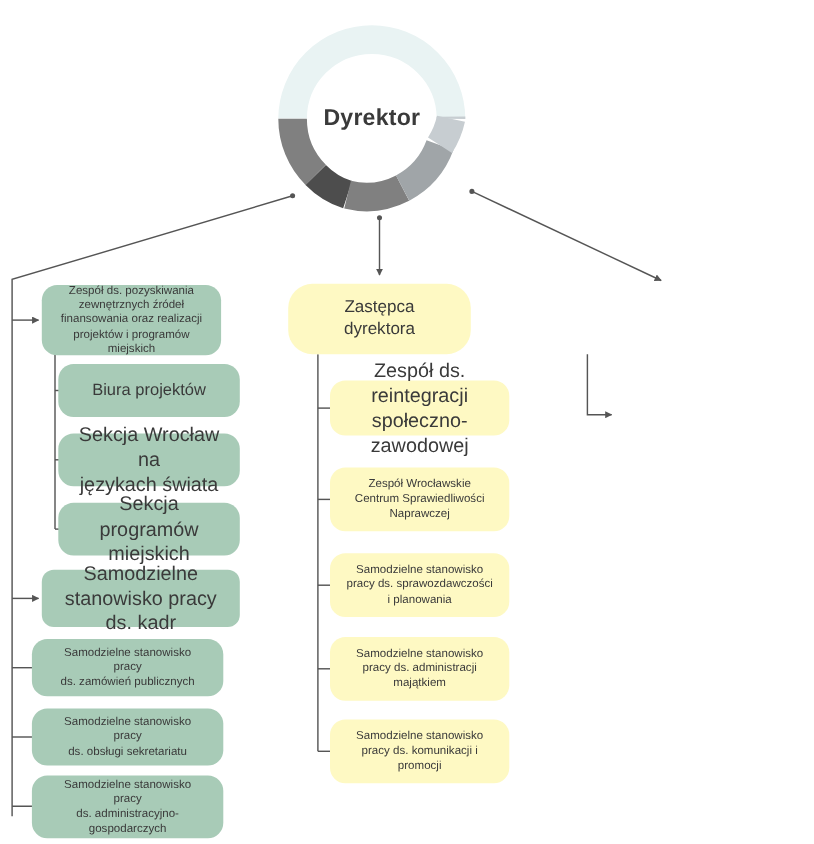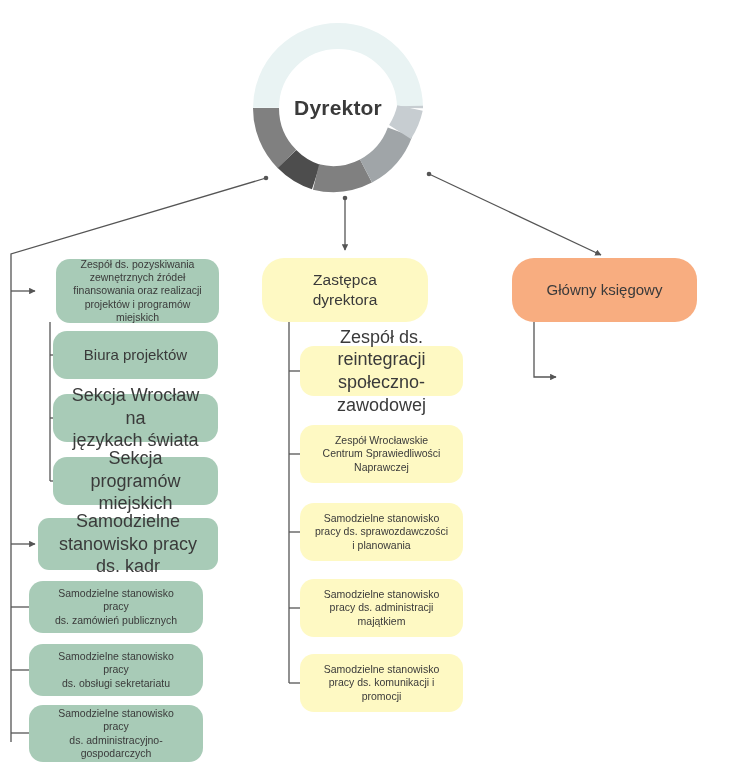--- a/index.html
+++ b/index.html
@@ -143,21 +143,21 @@
       <path d="M 68,159 A 72,72 0 0 0 118,153" fill="none" stroke="#808080" stroke-width="26"></path>
 
       <path d="M 118,153 A 72,72 0 0 0 152,114" fill="none" stroke="#a0a5a8" stroke-width="26"></path>
 
       <path d="M 152,114 A 72,72 0 0 0 162,90" fill="none" stroke="#c7cdd1" stroke-width="26"></path>
       <path d="M 162,90 A 72,72 0 0 0 162,88" fill="none" stroke="#c7cdd1" stroke-width="26"></path>
     </svg>
     <div id="director-label">Dyrektor</div>
   </div>
 
-  <div class="node green round-md sm" style="left:38px; top:259px; width:163px; height:64px;margin-left:18px;">Zespół ds. pozyskiwania
+  <div class="node green round-md sm" style="left:38px; top:259px; width:163px; height:64px;">Zespół ds. pozyskiwania
 zewnętrznych źródeł
 finansowania oraz realizacji
 projektów i programów
 miejskich</div>
 
   <div class="node green round-md lg" style="left:53px; top:331px; width:165px; height:48px;">Biura projektów</div>
 
   <div class="node green round-md md" style="left:53px; top:394px; width:165px; height:48px;">Sekcja Wrocław na
 językach świata</div>
 
@@ -196,16 +196,15 @@
 i planowania</div>
 
   <div class="node yellow round-md sm" style="left:300px; top:579px; width:163px; height:58px;">Samodzielne stanowisko
 pracy ds. administracji
 majątkiem</div>
 
   <div class="node yellow round-md sm" style="left:300px; top:654px; width:163px; height:58px;">Samodzielne stanowisko
 pracy ds. komunikacji i
 promocji</div>
 
-  <div class="node orange round-lg lg" style="left:512px; top:258px; width:185px; height:64px;">Główny księgowy</div>
 
 
 </div>
 
 </body></html>

